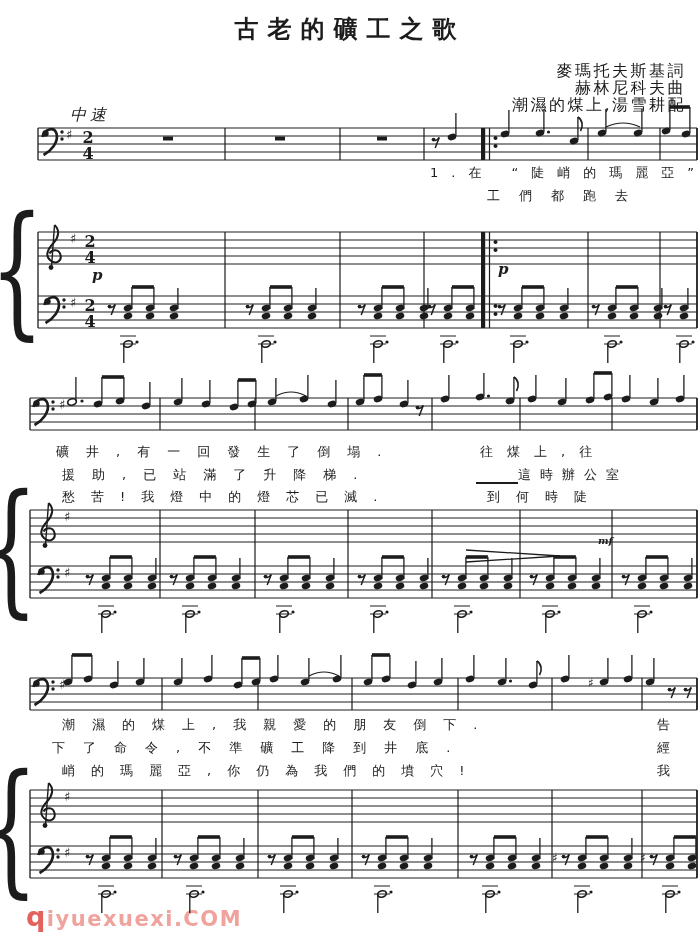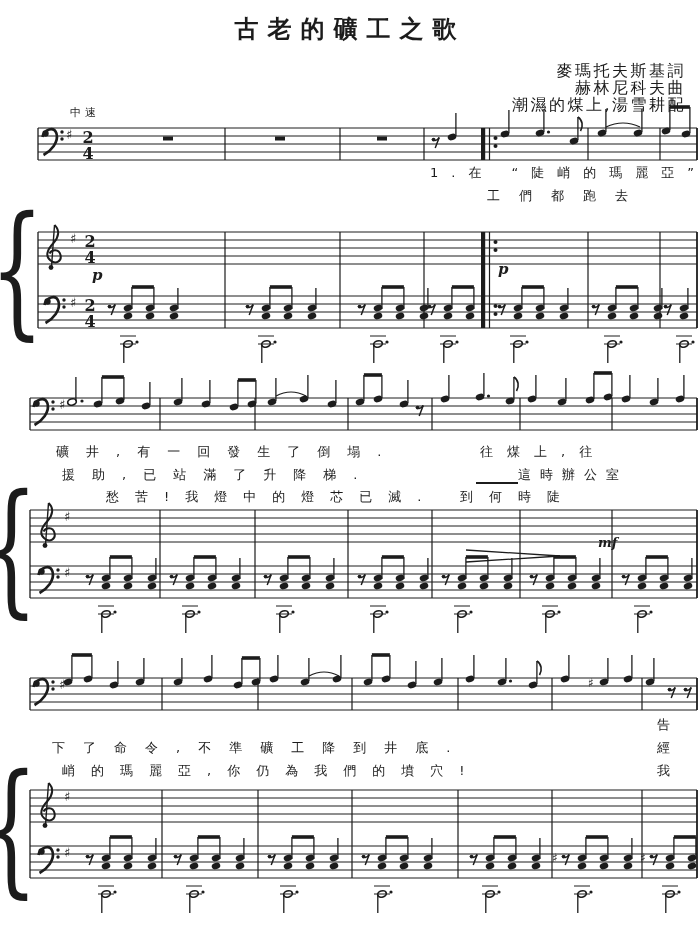--- a/index.html
+++ b/index.html
@@ -3,34 +3,35 @@
 <meta charset="utf-8">
 <style>
   html,body{margin:0;padding:0;background:#e8e8e8;}
   #page{position:relative;width:700px;height:940px;background:var(--paper,#fff);overflow:hidden;
         font-family:"DejaVu Sans",sans-serif;color:var(--ink,#1c1c1c);}
   .abs{position:absolute;white-space:nowrap;}
   #title{top:13px;left:0;width:700px;text-align:center;font-family:Liberation Serif, serif;
          font-weight:bold;font-size:24px;letter-spacing:9px;z-index:2;}
   #credits{top:62px;right:14px;text-align:right;font-size:16px;line-height:17px;
            letter-spacing:2.5px;z-index:2;}
-  #tempo{top:105px;left:70px;font-size:11px;letter-spacing:4px;z-index:2;}
+  #tempo{top:105px;left:70px;font-size:16px;letter-spacing:4px;z-index:2;font-style:italic;}
   .lyric{font-size:13px;z-index:2;}
   .dyn{font-family:"DejaVu Serif",serif;font-style:italic;font-weight:bold;font-size:15px;z-index:2;}
   #score{position:absolute;left:0;top:0;z-index:1;}
   #watermark{left:26px;top:901px;z-index:0;font-weight:bold;font-size:21px;
              letter-spacing:1.5px;color:var(--wm,#f0a29c);}
   #watermark .q{font-size:27px;color:var(--wmq,#e4625c);}
   .u-line{position:absolute;height:1.5px;background:var(--ink,#1c1c1c);z-index:2;}
 </style>
 </head>
 <body>
 
 <div id="page">
 
+  <div id="watermark" class="abs"><span class="q">q</span><span>iyuexuexi.COM</span></div>
 
   <svg id="score" width="700" height="940">
       <g>
         <line x1="38" y1="128" x2="697" y2="128" stroke="#1c1c1c" stroke-width="1"></line>
         <line x1="38" y1="136" x2="697" y2="136" stroke="#1c1c1c" stroke-width="1"></line>
         <line x1="38" y1="144" x2="697" y2="144" stroke="#1c1c1c" stroke-width="1"></line>
         <line x1="38" y1="152" x2="697" y2="152" stroke="#1c1c1c" stroke-width="1"></line>
         <line x1="38" y1="160" x2="697" y2="160" stroke="#1c1c1c" stroke-width="1"></line>
         <line x1="38" y1="128" x2="38" y2="160" stroke="#1c1c1c" stroke-width="1.3"></line>
         <g>
@@ -726,32 +727,33 @@
   <div id="credits" class="abs">
     <div>麥瑪托夫斯基詞</div>
     <div>赫林尼科夫曲</div>
     <div>潮濕的煤上,湯雪耕配</div>
   </div>
 
   <div id="tempo" class="abs">中速</div>
 
   <div class="abs dyn" style="left:92px;top:266px;">p</div>
   <div class="abs dyn" style="left:498px;top:260px;">p</div>
-  <div class="abs dyn" style="left:598px;top:535px;font-size:13px;">mf</div>
+  <div class="abs dyn" style="left:598px;top:535px;font-size:10px;">mf</div>
 
   <div class="abs lyric" style="left:430px;top:164px;letter-spacing:13px;">1.在 “陡峭的瑪麗亞”</div>
   <div class="abs lyric" style="left:487px;top:187px;letter-spacing:19px;">工們都跑去</div>
 
   <div class="abs lyric" style="left:56px;top:443px;letter-spacing:17px;">礦井,有一回發生了倒塌.</div>
   <div class="abs lyric" style="left:62px;top:466px;letter-spacing:17px;">援助,已站滿了升降梯.</div>
-  <div class="abs lyric" style="left:62px;top:488px;letter-spacing:16px;margin-left:44px;">愁苦!我燈中的燈芯已滅.</div>
+  <div class="abs lyric" style="left:62px;top:488px;letter-spacing:16px;">愁苦!我燈中的燈芯已滅.</div>
   <div class="abs lyric" style="left:480px;top:443px;letter-spacing:14px;">往煤上,往</div>
   <div class="abs lyric" style="left:478px;top:466px;letter-spacing:9px;margin-left:40px;">這時辦公室</div>
-  <div class="abs lyric" style="left:460px;top:488px;letter-spacing:16px;">到何時陡</div>
+  <div class="abs lyric" style="left:487px;top:488px;letter-spacing:16px;">到何時陡</div>
   <div class="u-line" style="left:476px;top:482px;width:42px;"></div>
 
+  <div class="abs lyric" style="left:62px;top:716px;letter-spacing:17px;">潮濕的煤上,我親愛的朋友倒下.</div>
   <div class="abs lyric" style="left:52px;top:739px;letter-spacing:18px;">下了命令,不準礦工降到井底.</div>
   <div class="abs lyric" style="left:62px;top:762px;letter-spacing:16px;">峭的瑪麗亞,你仍為我們的墳穴!</div>
   <div class="abs lyric" style="left:657px;top:716px;">告</div>
   <div class="abs lyric" style="left:657px;top:739px;">經</div>
   <div class="abs lyric" style="left:657px;top:762px;">我</div>
 
 </div>
 
 </body></html>

